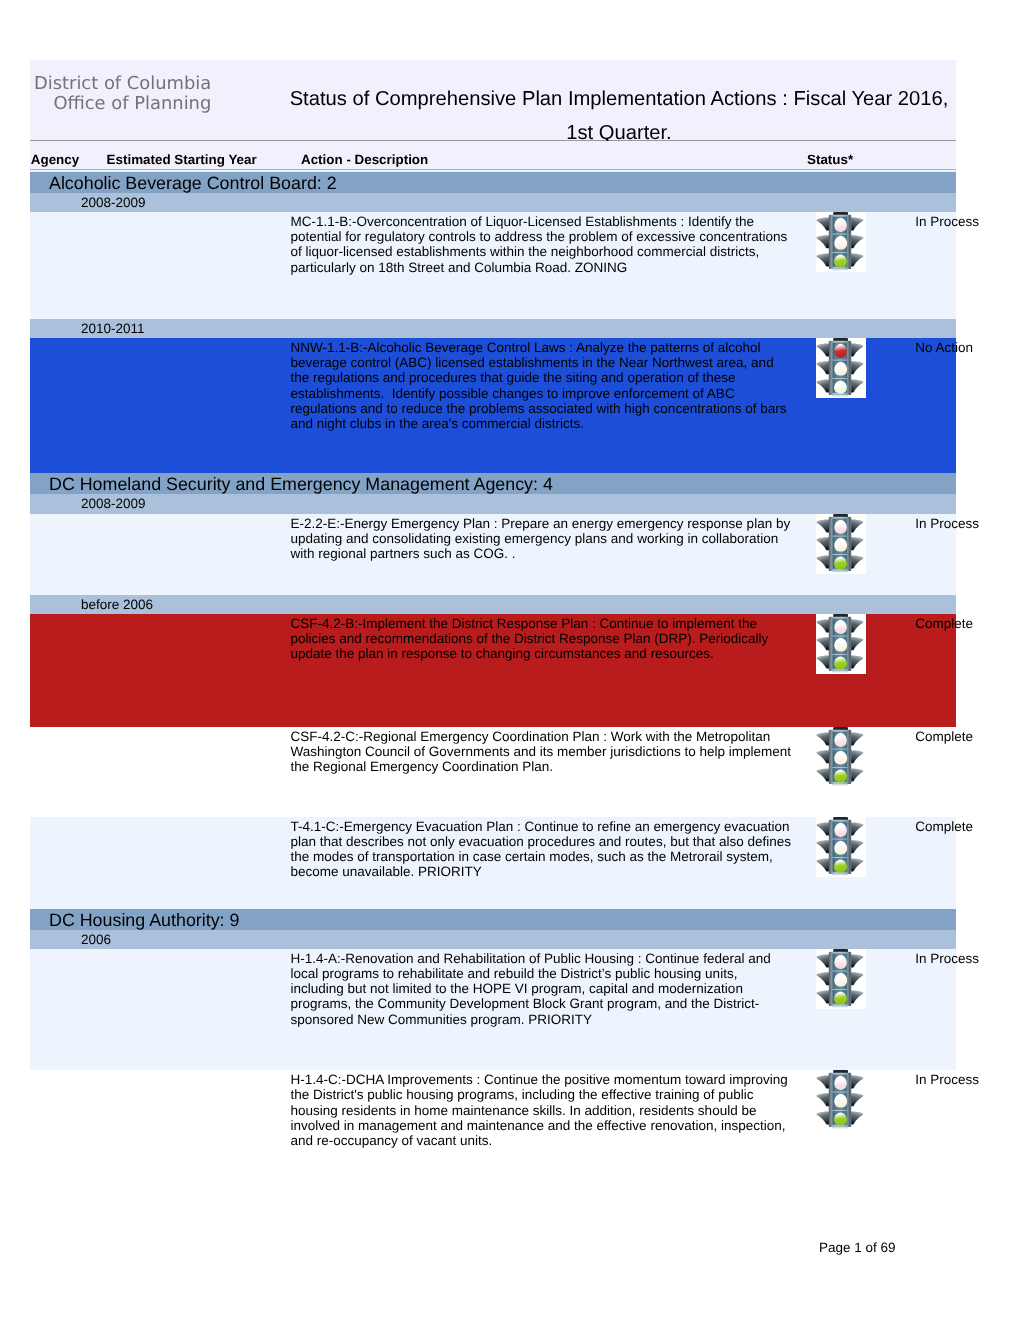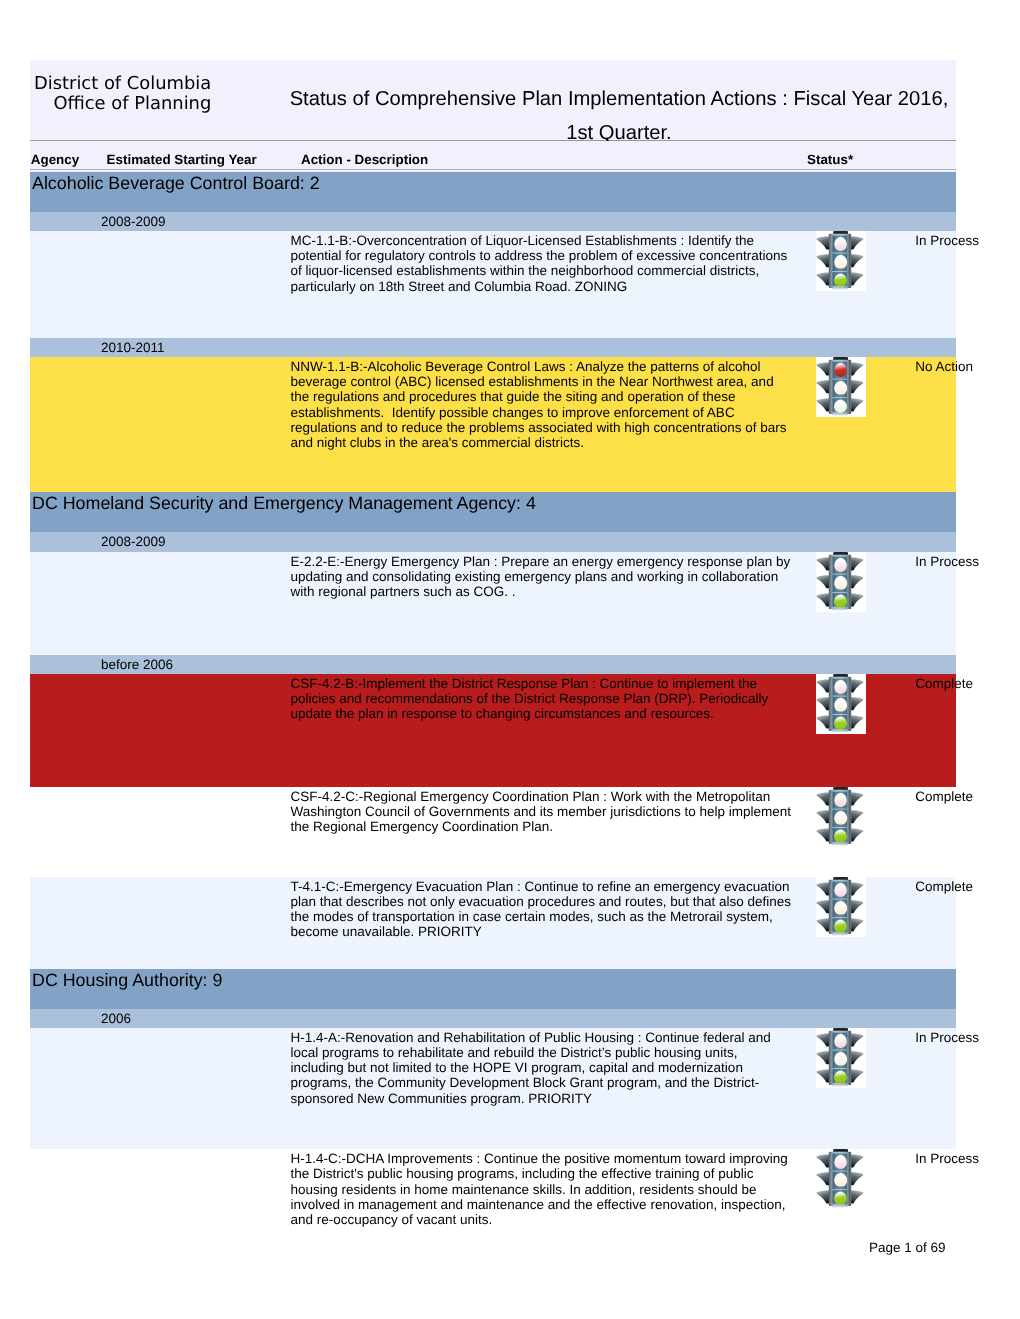--- a/index.html
+++ b/index.html
@@ -8,54 +8,54 @@
        font-family:"Liberation Sans",sans-serif;color:#000;
        -webkit-font-smoothing:antialiased;text-rendering:geometricPrecision;}
   .page{position:relative;width:1020px;height:1319px;background:#fff;}
   .sheet{position:absolute;left:30px;top:60px;width:926px;}
 
   
   .hdr{position:relative;background:#f0f1fd;height:81px;box-sizing:border-box;
        border-bottom:1.4px solid #9a9a9a;}
   .logo-text{position:absolute;left:0px;top:14.0px;width:181.3px;text-align:right;
        font-family:"DejaVu Sans",sans-serif;
-       font-size:17.9px;line-height:19.7px;color:#000000;}
+       font-size:17.9px;line-height:19.7px;color:#737373;}
   .logo-mark{position:absolute;left:180px;top:-1px;width:78px;height:82px;}
   .hdr-title{position:absolute;left:254px;top:22px;width:670px;text-align:center;
        font-size:20.2px;font-weight:normal;line-height:34px;}
 
   
   .colhdr{position:relative;background:#f0f1fd;height:29.4px;box-sizing:border-box;
           border-bottom:1.4px solid #b0b0bd;text-align:right;}
   #body{padding-top:1.4px;background:#eef2fc;}
   .colhdr div{position:absolute;font-size:13.4px;font-weight:bold;line-height:15px;top:11.4px;
        white-space:nowrap;}
   .c-agency{left:0.8px;}
   .c-year{left:76.6px;}
   .c-action{left:271px;}
   .c-status{left:777.0px;}
 
   
-  .grp{background:#83a3c6;height:40px;padding-left:2px;box-sizing:border-box;
+  .grp{background:#83a3c6;height:21px;padding-left:19px;box-sizing:border-box;
        font-size:17.85px;line-height:23.1px;color:#000;white-space:nowrap;overflow:hidden;}
 
   
   .yr{background:#abc0da;height:19.3px;box-sizing:border-box;
-      font-size:13.5px;line-height:19.1px;padding-left:71px;}
+      font-size:13.5px;line-height:19.1px;padding-left:51px;}
 
   
   .row{position:relative;background:#edf4fd;}
   .row .desc{position:absolute;left:260.4px;top:2.0px;width:503px;font-size:13.5px;
        line-height:15.2px;text-align:left;white-space:pre-wrap;}
   .row .stat{position:absolute;left:837.3px;top:2.0px;font-size:13.5px;line-height:15.2px;
        white-space:nowrap;margin-left:48px;}
   .row .light{position:absolute;left:785.7px;top:0px;width:50.4px;height:60.1px;}
 
   
-  .footer{position:absolute;left:869px;top:1240px;font-size:13.5px;}
+  .footer{position:absolute;left:819px;top:1240px;font-size:13.5px;}
 </style>
 </head>
 <body>
 
 <div class="page">
   <div class="sheet">
 
     <div class="hdr">
       <div class="logo-text">
         <div>District of Columbia</div>
@@ -172,21 +172,21 @@
   <path d="M 24.5 42.5
     C 29.62 43.28 30.9 47.57 30.9 49.52
     C 30.9 53.42 28.468 55.5 24.5 55.5
     C 20.532 55.5 18.1 53.42 18.1 49.52
     C 18.1 47.57 19.38 43.28 24.5 42.5 Z" fill="url(#tl1lg)"></path>
   <rect x="16.2" y="57.1" width="15.6" height="1.3" fill="#ccd9e2"></rect>
   </svg></div>
           <div class="stat">In Process</div>
         </div>
         <div class="yr">2010-2011</div>
-        <div class="row" style="height:135.4px;background:#fde047">
+        <div class="row" style="height:135.4px;background:#1d4ed8">
           <div class="desc">NNW-1.1-B:-Alcoholic Beverage Control Laws : Analyze the patterns of alcohol beverage control (ABC) licensed establishments in the Near Northwest area, and the regulations and procedures that guide the siting and operation of these establishments.  Identify possible changes to improve enforcement of ABC regulations and to reduce the problems associated with high concentrations of bars and night clubs in the area's commercial districts.</div>
           <div class="light"><svg viewBox="0 0 50.4 60.1" width="50.4" height="60.1">
   <defs>
     <linearGradient id="tl2hl" x1="0.15" y1="0" x2="0.45" y2="1">
       <stop offset="0" stop-color="#c3cbce"></stop>
                   <stop offset="0.18" stop-color="#98a2a7"></stop>
       <stop offset="0.45" stop-color="#5c666c"></stop>
                   <stop offset="0.78" stop-color="#394248"></stop>
       <stop offset="1" stop-color="#10161a"></stop>
     </linearGradient>
@@ -276,21 +276,21 @@
     C 29.62 43.28 30.9 47.57 30.9 49.52
     C 30.9 53.42 28.468 55.5 24.5 55.5
     C 20.532 55.5 18.1 53.42 18.1 49.52
     C 18.1 47.57 19.38 43.28 24.5 42.5 Z" fill="url(#tl2lg)"></path>
   <rect x="16.2" y="57.1" width="15.6" height="1.3" fill="#ccd9e2"></rect>
   </svg></div>
           <div class="stat">No Action</div>
         </div>
         <div class="grp">DC Homeland Security and Emergency Management Agency: 4</div>
         <div class="yr">2008-2009</div>
-        <div class="row" style="height:103px;background:#edf4fd">
+        <div class="row" style="height:81px;background:#edf4fd">
           <div class="desc">E-2.2-E:-Energy Emergency Plan : Prepare an energy emergency response plan by updating and consolidating existing emergency plans and working in collaboration with regional partners such as COG. .</div>
           <div class="light"><svg viewBox="0 0 50.4 60.1" width="50.4" height="60.1">
   <defs>
     <linearGradient id="tl3hl" x1="0.15" y1="0" x2="0.45" y2="1">
       <stop offset="0" stop-color="#c3cbce"></stop>
                   <stop offset="0.18" stop-color="#98a2a7"></stop>
       <stop offset="0.45" stop-color="#5c666c"></stop>
                   <stop offset="0.78" stop-color="#394248"></stop>
       <stop offset="1" stop-color="#10161a"></stop>
     </linearGradient>

